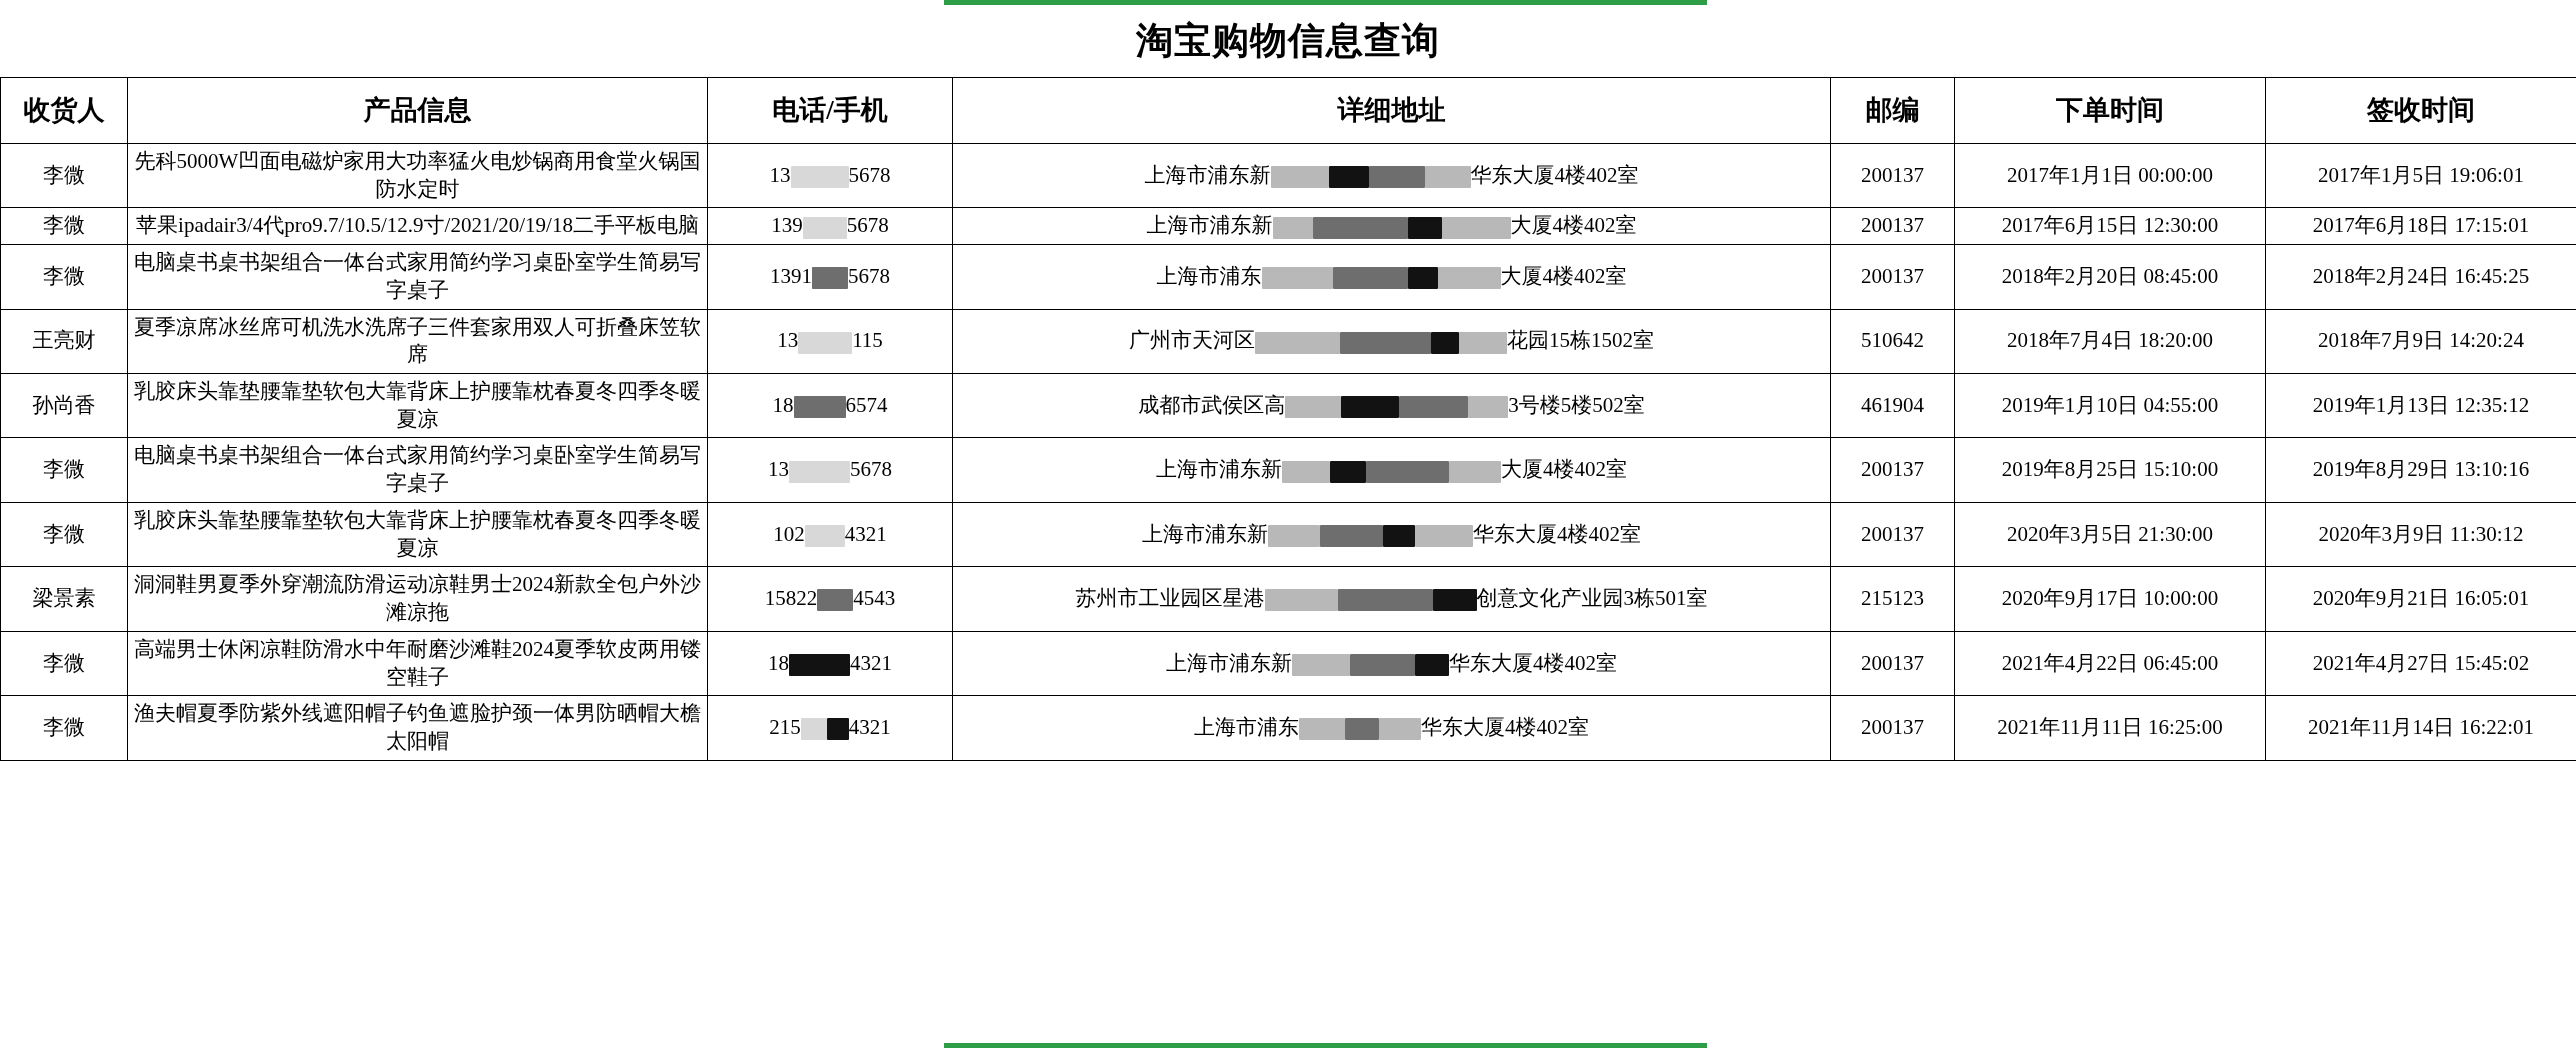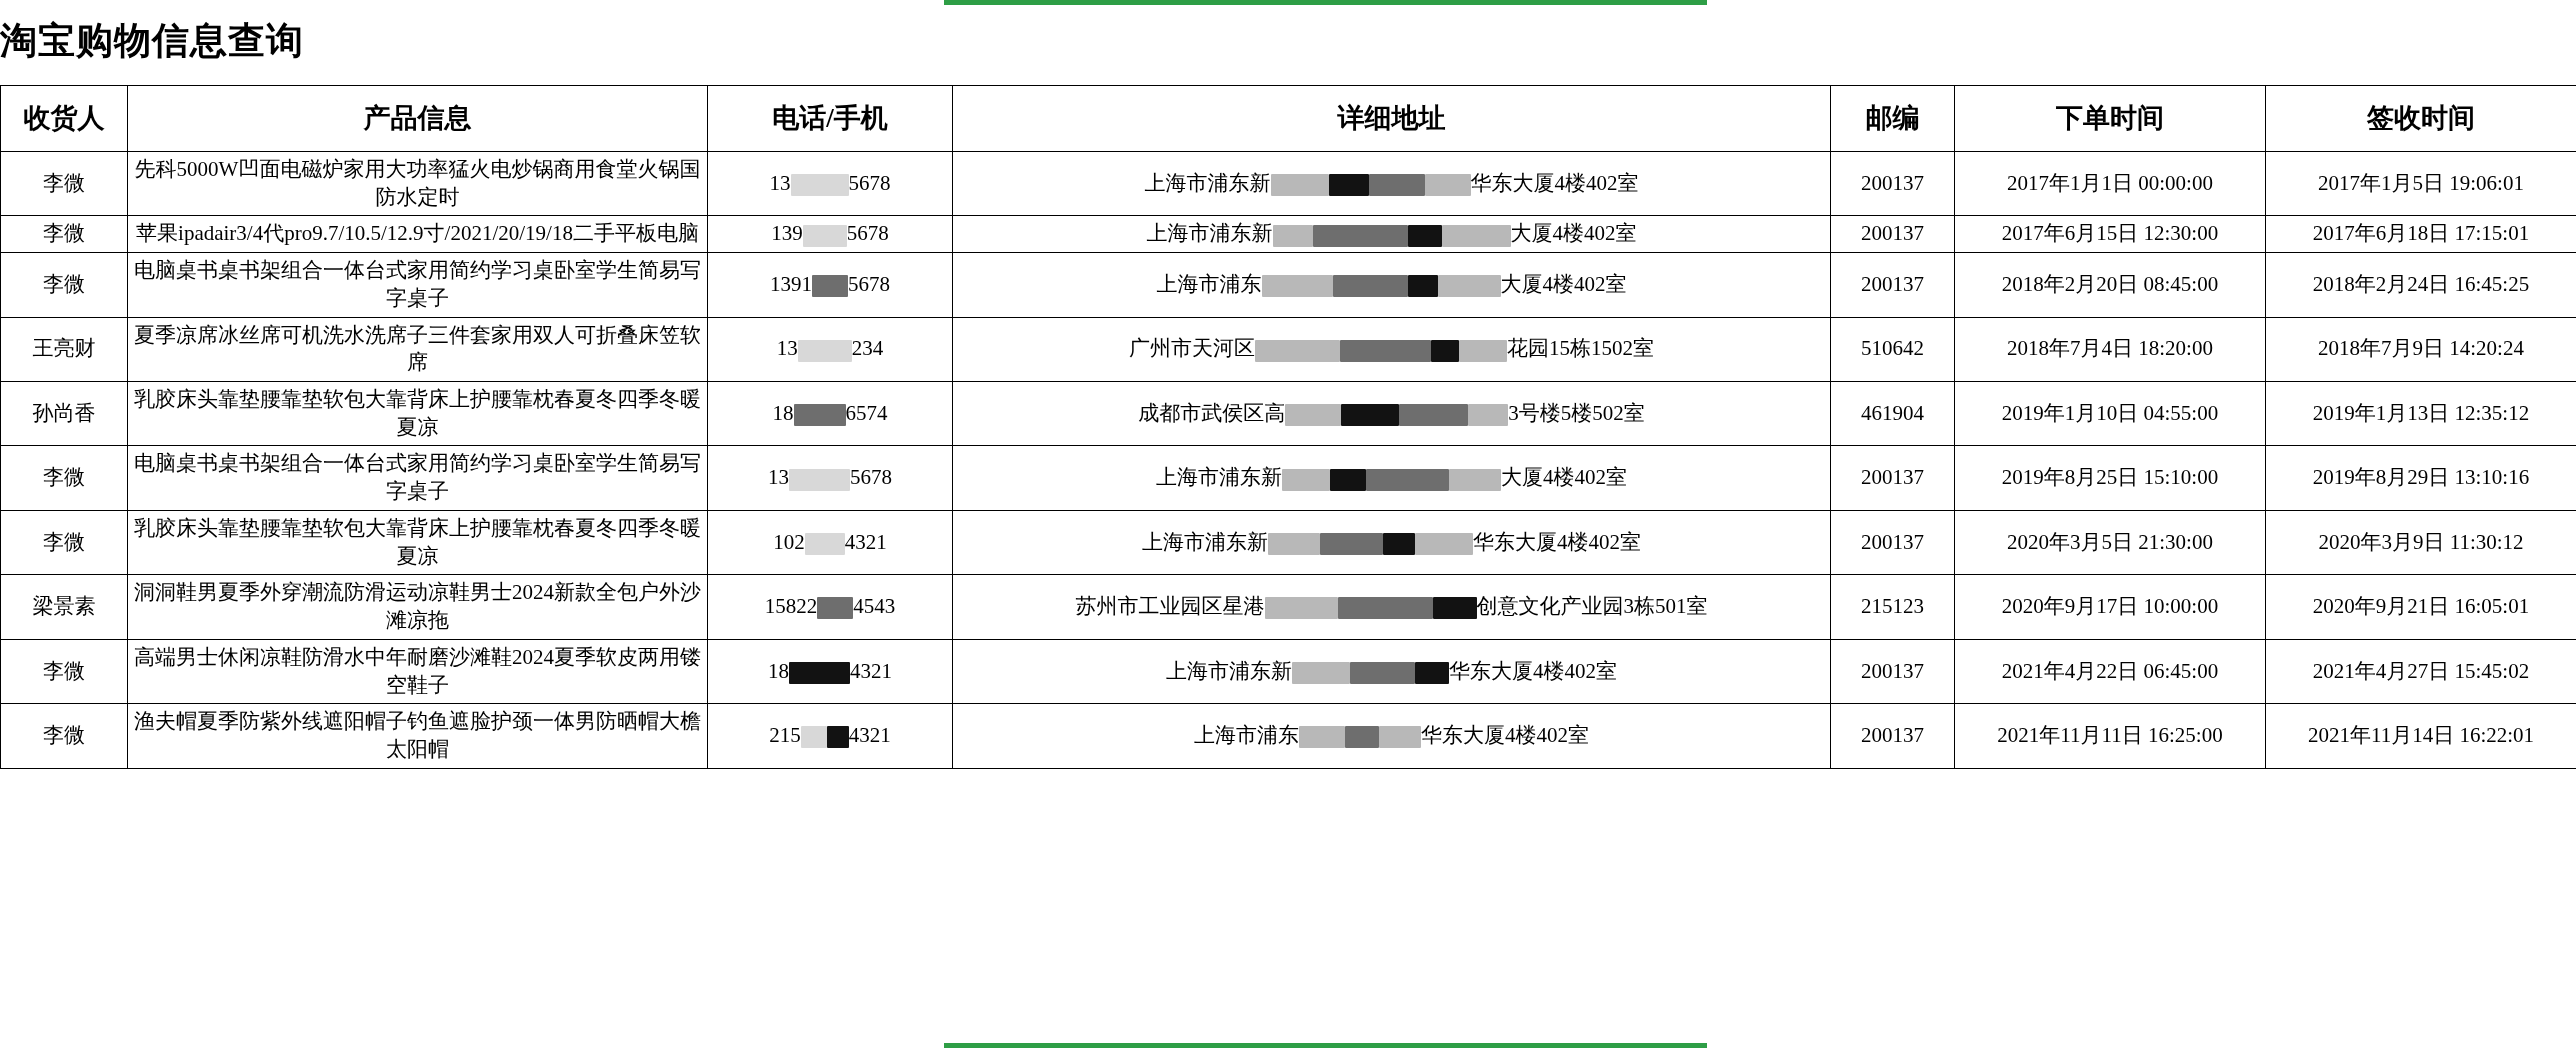--- a/index.html
+++ b/index.html
@@ -27,36 +27,36 @@
     left: 944px;
     width: 763px;
     height: 5px;
     background: #2e9e46;
   }
   .title {
     position: absolute;
     top: 16px;
     left: 0;
     width: 2576px;
+    text-align: center;
     font-size: 37px;
     font-weight: bold;
     letter-spacing: 1px;
     font-family: "Liberation Serif", "DejaVu Serif", serif;
   }
   .table-wrap {
     position: absolute;
     top: 77px;
     left: 0;
     width: 2576px;
   }
   table.grid {
     border-collapse: collapse;
     width: 2576px;
     table-layout: fixed;
-    margin-top: 8px;
   }
   table.grid th, table.grid td {
     border: 1px solid #000000;
     padding: 4px 6px;
     vertical-align: middle;
     text-align: center;
     font-size: 21px;
     line-height: 1.32;
   }
   table.grid th {
@@ -187,21 +187,21 @@
           </td>
           <td class="zip">200137</td>
           <td class="date">2018年2月20日 08:45:00</td>
           <td class="date">2018年2月24日 16:45:25</td>
         </tr>
 
         <tr>
           <td class="name">王亮财</td>
           <td class="product">夏季凉席冰丝席可机洗水洗席子三件套家用双人可折叠床笠软席</td>
           <td class="phone">
-            <span>13</span><span class="redact rd-vlight" style="width:54px;"></span><span>234</span>
+            <span>13</span><span class="redact rd-vlight" style="width:54px;"></span><span>115</span>
           </td>
           <td class="addr">
             <span>广州市天河区</span><span class="redact rd-light" style="width:85px;"></span><span class="redact rd-mid" style="width:91px;"></span><span class="redact rd-dark" style="width:28px;"></span><span class="redact rd-light" style="width:48px;"></span><span>花园15栋1502室</span>
           </td>
           <td class="zip">510642</td>
           <td class="date">2018年7月4日 18:20:00</td>
           <td class="date">2018年7月9日 14:20:24</td>
         </tr>
 
         <tr>

